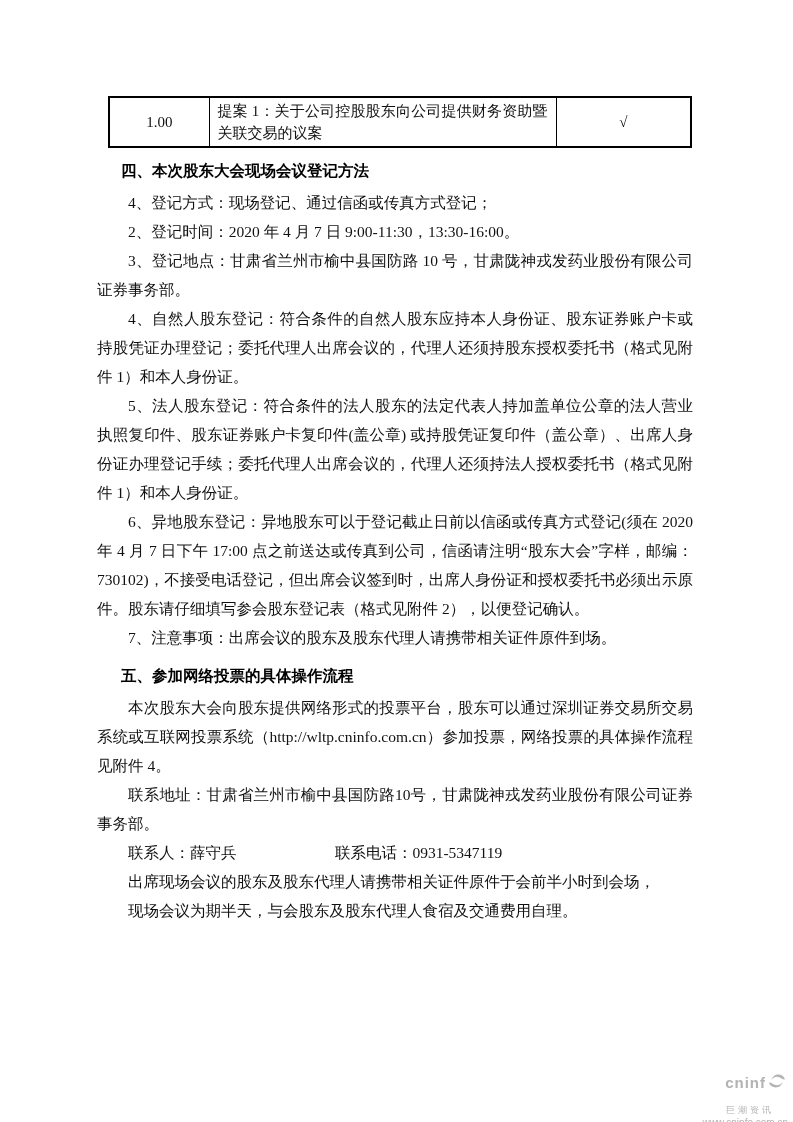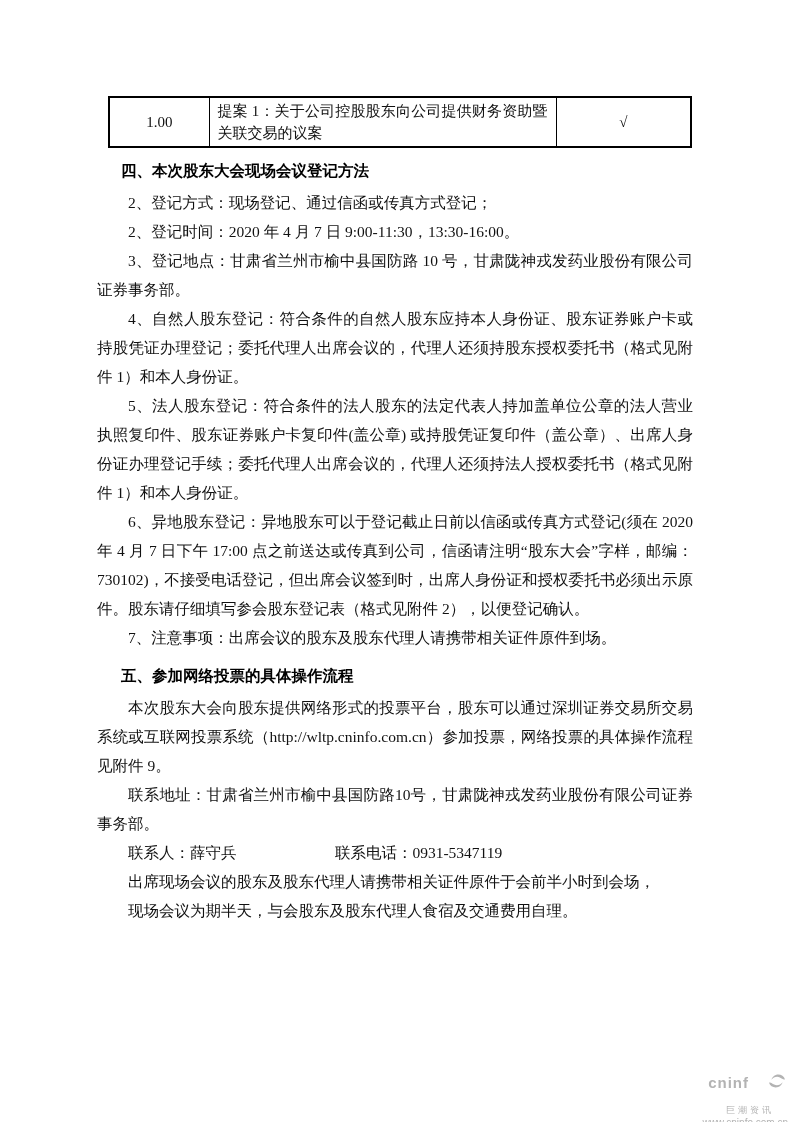--- a/index.html
+++ b/index.html
@@ -55,21 +55,21 @@
   .cninfo-logo {
     position: absolute;
     right: 5px;
     top: 1072px;
     width: 120px;
     text-align: right;
     font-family: "Liberation Sans", "DejaVu Sans", sans-serif;
     color: #b3b3b3;
     line-height: 1;
   }
-  .logo-row { display: flex; align-items: center; justify-content: flex-end; gap: 19px; padding-right: 2px; }
+  .logo-row { display: flex; align-items: center; justify-content: flex-end; gap: 2px; padding-right: 2px; }
   .logo-word { font-weight: bold; font-size: 15px; letter-spacing: 1px; }
   .logo-swirl { display: inline-block; }
   .logo-cn { font-size: 9px; letter-spacing: 3px; margin-top: 13px; padding-right: 14px; }
   .logo-url { font-size: 10px; margin-top: 3px; }
 </style>
 </head>
 <body>
 
 <div class="page">
   <div class="content">
@@ -78,30 +78,30 @@
       <tbody>
           <tr>
         <td class="cell-weight">1.00</td>
         <td class="cell-proposal">提案 1：关于公司控股股东向公司提供财务资助暨关联交易的议案</td>
         <td class="cell-vote">√</td>
       </tr>
     </tbody>
       </table>
 
     <h3 class="sec-heading first-heading">四、本次股东大会现场会议登记方法</h3>
-    <p>2、登记方式：现场登记、通过信函或传真方式登记；</p>
+    <p>4、登记方式：现场登记、通过信函或传真方式登记；</p>
     <p>2、登记时间：2020 年 4 月 7 日 9:00-11:30，13:30-16:00。</p>
     <p>3、登记地点：甘肃省兰州市榆中县国防路 10 号，甘肃陇神戎发药业股份有限公司证券事务部。</p>
     <p>4、自然人股东登记：符合条件的自然人股东应持本人身份证、股东证券账户卡或持股凭证办理登记；委托代理人出席会议的，代理人还须持股东授权委托书（格式见附件 1）和本人身份证。</p>
     <p>5、法人股东登记：符合条件的法人股东的法定代表人持加盖单位公章的法人营业执照复印件、股东证券账户卡复印件(盖公章) 或持股凭证复印件（盖公章）、出席人身份证办理登记手续；委托代理人出席会议的，代理人还须持法人授权委托书（格式见附件 1）和本人身份证。</p>
     <p>6、异地股东登记：异地股东可以于登记截止日前以信函或传真方式登记(须在 2020 年 4 月 7 日下午 17:00 点之前送达或传真到公司，信函请注明“股东大会”字样，邮编：730102)，不接受电话登记，但出席会议签到时，出席人身份证和授权委托书必须出示原件。股东请仔细填写参会股东登记表（格式见附件 2），以便登记确认。</p>
     <p>7、注意事项：出席会议的股东及股东代理人请携带相关证件原件到场。</p>
 
     <h3 class="sec-heading">五、参加网络投票的具体操作流程</h3>
-    <p>本次股东大会向股东提供网络形式的投票平台，股东可以通过深圳证券交易所交易系统或互联网投票系统（http://wltp.cninfo.com.cn）参加投票，网络投票的具体操作流程见附件 9。</p>
+    <p>本次股东大会向股东提供网络形式的投票平台，股东可以通过深圳证券交易所交易系统或互联网投票系统（http://wltp.cninfo.com.cn）参加投票，网络投票的具体操作流程见附件 4。</p>
 
     <p>联系地址：甘肃省兰州市榆中县国防路10号，甘肃陇神戎发药业股份有限公司证券事务部。</p>
     <p class="cols">
       <span class="col-a">联系人：薛守兵</span>
       <span class="col-b">联系电话：0931-5347119</span>
     </p>
     <p>出席现场会议的股东及股东代理人请携带相关证件原件于会前半小时到会场，</p>
     <p>现场会议为期半天，与会股东及股东代理人食宿及交通费用自理。</p>
   </div>
 

